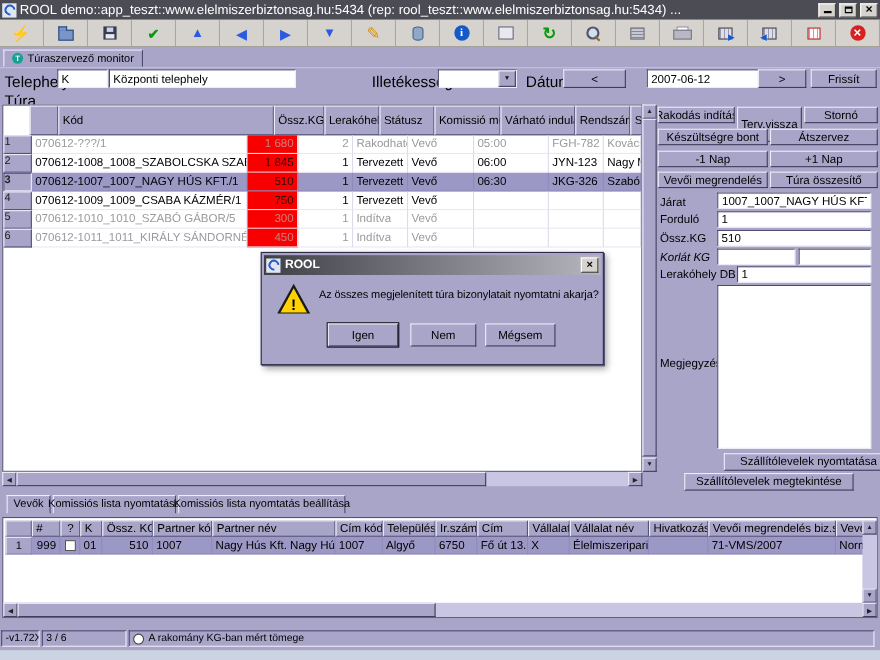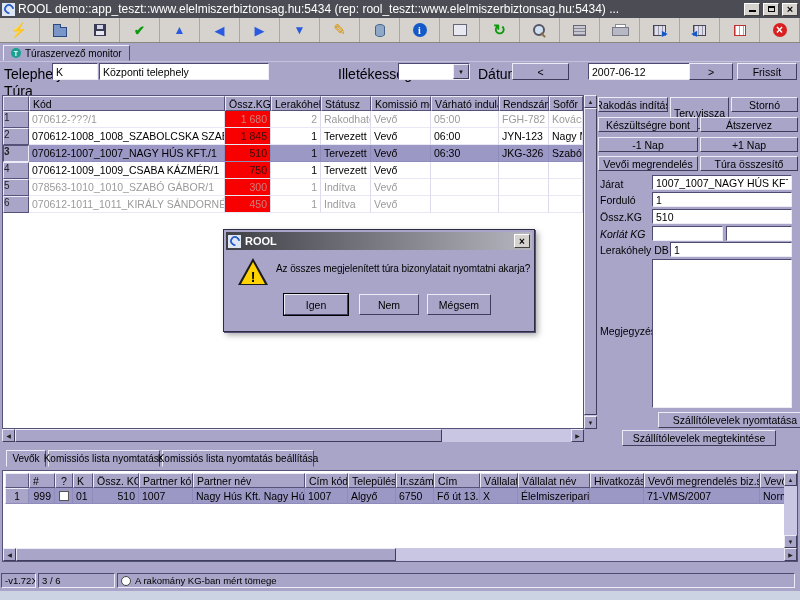--- a/index.html
+++ b/index.html
@@ -80,21 +80,21 @@
 
   .dd{position:absolute;display:flex;background:#fff;border:1px solid;border-color:#4e4b72 #edecf6 #edecf6 #4e4b72;}
   .dd-val{flex:1;}
   .dd-btn{width:16px;background:var(--lavender);border:1px solid;border-color:#edecf6 #3f3d5c #3f3d5c #edecf6;
     display:flex;align-items:center;justify-content:center;font-size:6px;color:#111;}
 
   
   .mtable{position:absolute;left:2px;top:95px;width:582px;height:334px;background:#fff;
     border:1px solid #55527a;overflow:hidden;}
   .mhead,.mrow{display:flex;width:100%;}
-  .mhead{height:15px;}
+  .mhead{height:27px;margin-left:24px;}
   .mrow{height:17px;}
   .mcell{padding:1px 3px;font-size:10.5px;white-space:nowrap;overflow:hidden;
     border-right:1px solid #dddbeb;border-bottom:1px solid #e9e7f3;display:flex;align-items:center;}
   .mh{background:var(--lavender);border:1px solid;border-color:#edecf6 #55527a #55527a #edecf6;font-size:10.5px;}
   .mnum{width:26px;background:var(--lavender);border:1px solid;border-color:#edecf6 #55527a #55527a #edecf6;
     justify-content:center;color:#222;font-size:10px;flex:0 0 26px;}
   .mnum.sel{border-color:#55527a #edecf6 #edecf6 #55527a;font-weight:bold;}
   .c-num{width:26px;flex:0 0 26px;}
   .c-kod{width:196px;flex:0 0 196px;}
   .c-kg{width:46px;flex:0 0 46px;}
@@ -157,21 +157,21 @@
   .cb{width:10px;height:10px;background:#fff;border:1px solid #555;}
 
   
   .status-box{position:absolute;height:15px;background:var(--lavender);
     border:1px solid;border-color:#4e4b72 #edecf6 #edecf6 #4e4b72;display:flex;align-items:center;
     font-size:9.5px;padding:0 3px;white-space:nowrap;overflow:hidden;gap:4px;}
   .radio{width:10px;height:10px;border-radius:50%;background:#fff;border:1px solid #444;flex:0 0 10px;}
   .bottom-strip{position:absolute;left:0;top:591px;width:800px;height:9px;background:var(--status-strip);}
 
   
-  .dialog{position:absolute;left:223px;top:229px;width:312px;height:103px;background:var(--lavender);
+  .dialog{position:absolute;left:237px;top:229px;width:312px;height:103px;background:var(--lavender);
     border:1px solid #2e2c44;box-shadow:1px 1px 0 #55527a, 3px 3px 6px rgba(0,0,0,.35);z-index:50;}
   .dialog-title{position:absolute;left:2px;top:2px;right:2px;height:18px;
     background:linear-gradient(to right,var(--dialog-title-from),var(--dialog-title-to));
     color:#fff;display:flex;align-items:center;gap:4px;padding:0 2px;font-size:11px;font-weight:bold;}
   .dialog-close{margin-left:auto;width:16px;height:14px;background:var(--toolbar-bg);
     border:1px solid;border-color:#fff #404040 #404040 #fff;color:#000;font-size:10px;font-weight:bold;
     display:flex;align-items:center;justify-content:center;}
   .warn{position:absolute;left:14px;top:28px;width:30px;height:27px;}
   .warn::before{content:"";position:absolute;left:0;top:0;border-left:15px solid transparent;border-right:15px solid transparent;border-bottom:27px solid #1a1a1a;}
   .warn::after{content:"";position:absolute;left:3px;top:4px;border-left:12px solid transparent;border-right:12px solid transparent;border-bottom:22px solid var(--warning-yellow);}
@@ -338,21 +338,21 @@
           <div class="mcell c-kg redcell kg-normal">750</div>
           <div class="mcell c-lh ar">1</div>
           <div class="mcell c-st">Tervezett</div>
           <div class="mcell c-km">Vevő</div>
           <div class="mcell c-vi"></div>
           <div class="mcell c-rs"></div>
           <div class="mcell c-so"></div>
         </div>
         <div class="mrow dim">
           <div class="mnum">5</div>
-          <div class="mcell c-kod">078563-1010_1010_SZABÓ GÁBOR/1</div>
+          <div class="mcell c-kod">070612-1010_1010_SZABÓ GÁBOR/5</div>
           <div class="mcell c-kg redcell kg-dim">300</div>
           <div class="mcell c-lh ar">1</div>
           <div class="mcell c-st">Indítva</div>
           <div class="mcell c-km">Vevő</div>
           <div class="mcell c-vi"></div>
           <div class="mcell c-rs"></div>
           <div class="mcell c-so"></div>
         </div>
         <div class="mrow dim">
           <div class="mnum">6</div>

